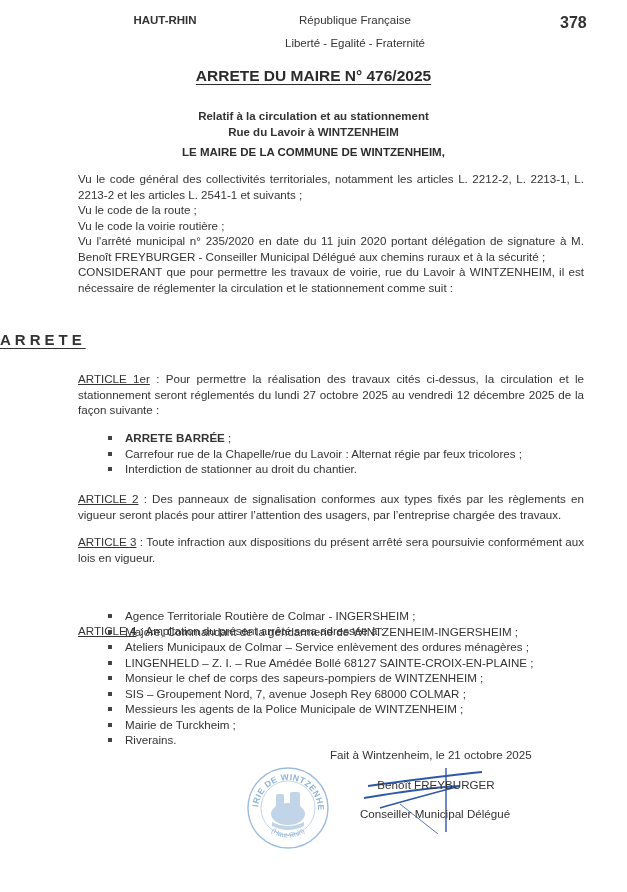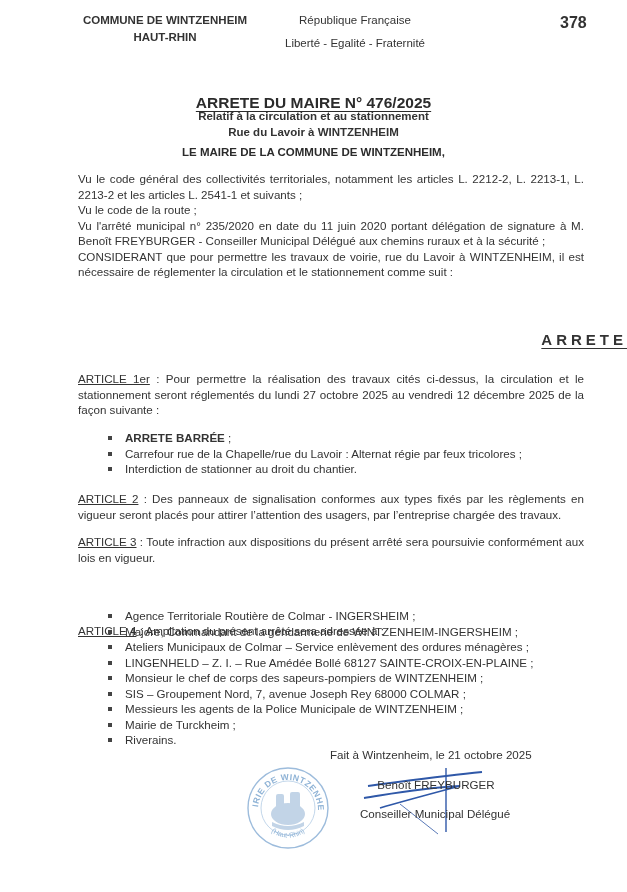--- a/index.html
+++ b/index.html
@@ -16,38 +16,38 @@
   .hdr-center {
     left: 255px; top: 13px; width: 200px; text-align: center;
     font-size: 11.5px; color: #333; line-height: 15px;
   }
   .hdr-center .l2 { margin-top: 8px; display: block; }
   .hdr-num {
     left: 560px; top: 14px; font-size: 16px; font-weight: bold; color: #333;
   }
   .title {
     left: 0; width: 627px; top: 67px; text-align: center;
-    font-size: 15.5px; font-weight: bold; color: #2b2b2b; margin-top: 27px;
+    font-size: 15.5px; font-weight: bold; color: #2b2b2b;
   }
   .title span { text-decoration: underline; text-underline-offset: 3px; }
   .subtitle {
     left: 0; width: 627px; top: 108px; text-align: center;
     font-size: 11.5px; font-weight: bold; line-height: 16px; color: #333;
   }
   .maire {
     left: 0; width: 627px; top: 146px; text-align: center;
     font-size: 11.5px; font-weight: bold; color: #2b2b2b;
   }
   .body-block {
     left: 78px; width: 506px; font-size: 11.6px; line-height: 15.5px; color: #333;
   }
   .justify { text-align: justify; }
   .vu-line { display: block; }
   .arrete-title {
-    left: 0; width: 627px; top: 331px; text-align: right;
+    left: 0; width: 627px; top: 331px; text-align: left;
     font-size: 15px; font-weight: bold; letter-spacing: 4px; color: #333;
   }
   .arrete-title span { text-decoration: underline; text-underline-offset: 3px; }
   .art-label { text-decoration: underline; }
   ul.bul { list-style: none; margin: 0; padding: 0; }
   ul.bul li { position: relative; padding-left: 47px; line-height: 15.5px; }
   ul.bul li::before {
     content: ""; position: absolute; left: 30px; top: 6px;
     width: 4px; height: 4px; background: #444;
   }
@@ -61,39 +61,39 @@
   .sign-role {
     left: 340px; top: 806px; width: 190px; text-align: center; font-size: 11.6px; line-height: 15.5px; color: #333;
   }
   .stamp { left: 246px; top: 766px; width: 84px; height: 84px; }
   .signature { left: 360px; top: 768px; width: 140px; height: 70px; }
 </style>
 </head>
 <body>
 
 <div class="abs hdr-left">
-  <div>COMMUNE DE WINTZENHEIM</div>
   <div>HAUT-RHIN</div>
 </div>
 <div class="abs hdr-center">
   <span>République Française</span>
   <span class="l2">Liberté - Egalité - Fraternité</span>
 </div>
 <div class="abs hdr-num">378</div>
 
 <div class="abs title"><span>ARRETE DU MAIRE N° 476/2025</span></div>
 <div class="abs subtitle">
   <div>Relatif à la circulation et au stationnement</div>
   <div>Rue du Lavoir à WINTZENHEIM</div>
 </div>
 <div class="abs maire">LE MAIRE DE LA COMMUNE DE WINTZENHEIM,</div>
 
 <div class="abs body-block justify" style="top:171px;">
   <span class="vu-line">Vu le code général des collectivités territoriales, notamment les articles L. 2212-2, L. 2213-1, L. 2213-2 et les articles L. 2541-1 et suivants ;</span>
   <span class="vu-line">Vu le code de la route ;</span>
+  <span class="vu-line">Vu le code la voirie routière ;</span>
   <span class="vu-line">Vu l'arrêté municipal n° 235/2020 en date du 11 juin 2020 portant délégation de signature à M. Benoît FREYBURGER - Conseiller Municipal Délégué aux chemins ruraux et à la sécurité ;</span>
   <span class="vu-line">CONSIDERANT que pour permettre les travaux de voirie, rue du Lavoir à WINTZENHEIM, il est nécessaire de réglementer la circulation et le stationnement comme suit :</span>
 </div>
 
 <div class="abs arrete-title"><span>ARRETE</span></div>
 
 <div class="abs body-block justify" style="top:371px;">
   <span class="art-label">ARTICLE 1er</span><span> : Pour permettre la réalisation des travaux cités ci-dessus, la circulation et le stationnement seront réglementés du lundi 27 octobre 2025 au vendredi 12 décembre 2025 de la façon suivante :</span>
 </div>
 <div class="abs body-block" style="top:430px;">

